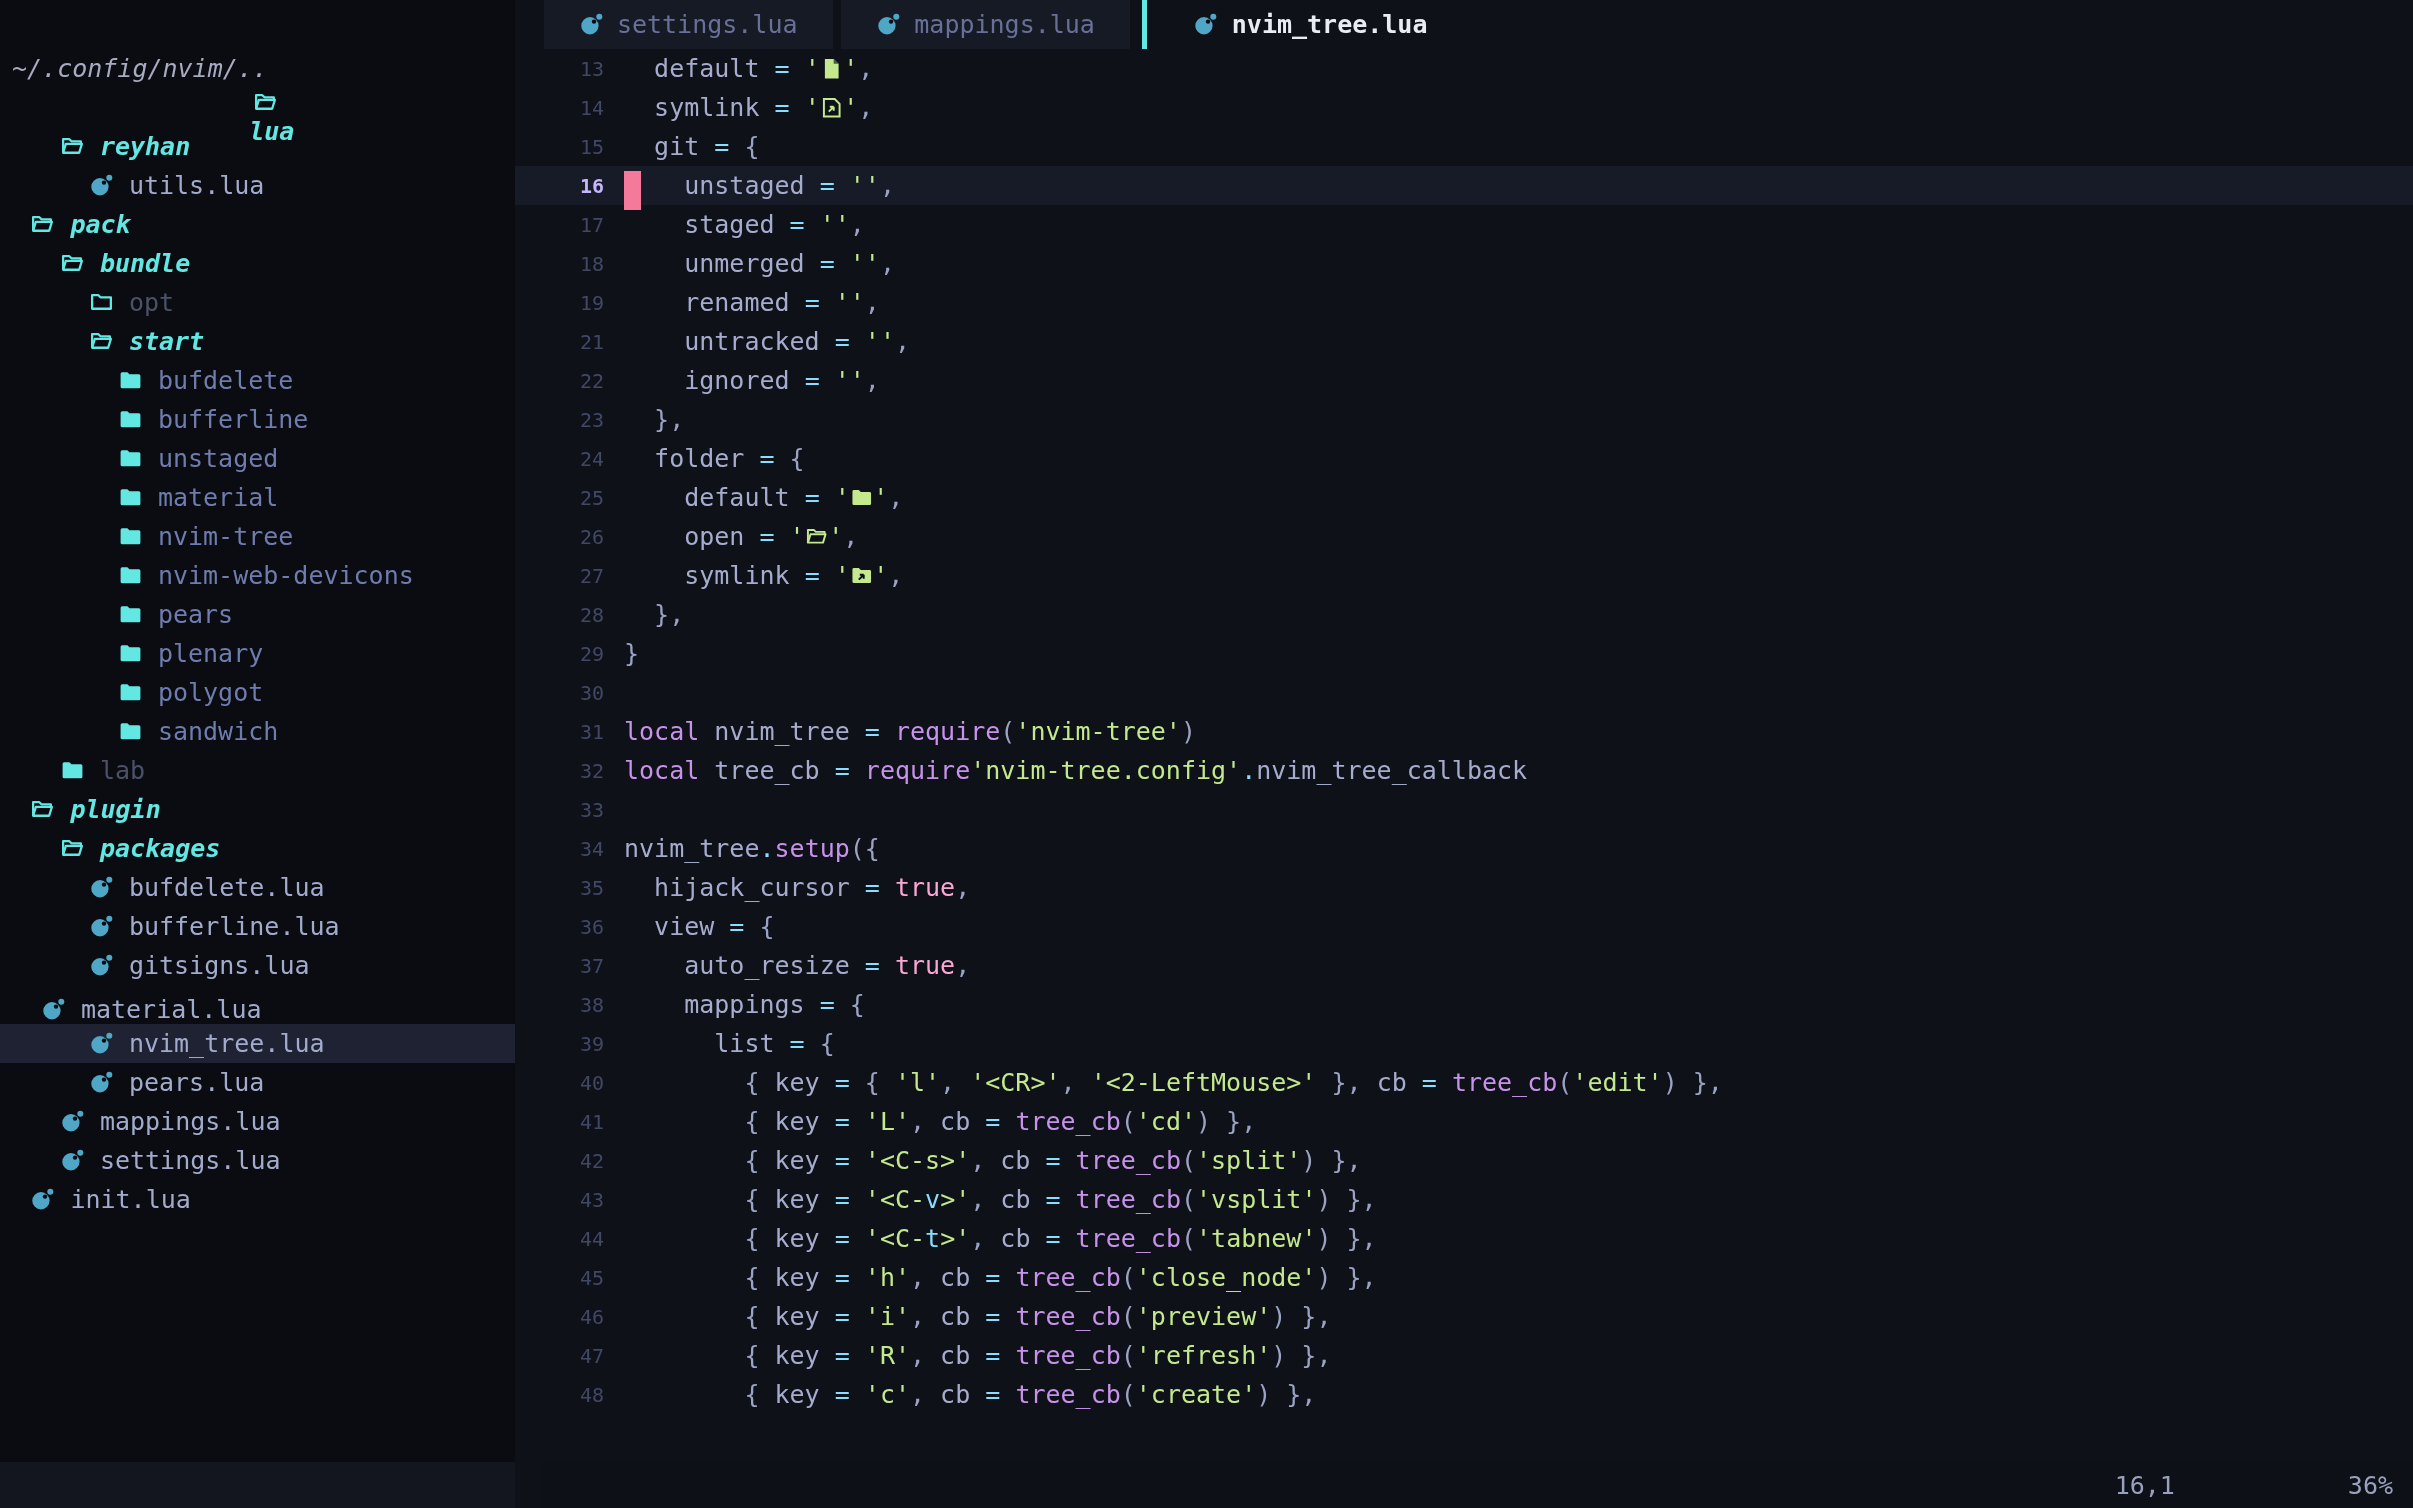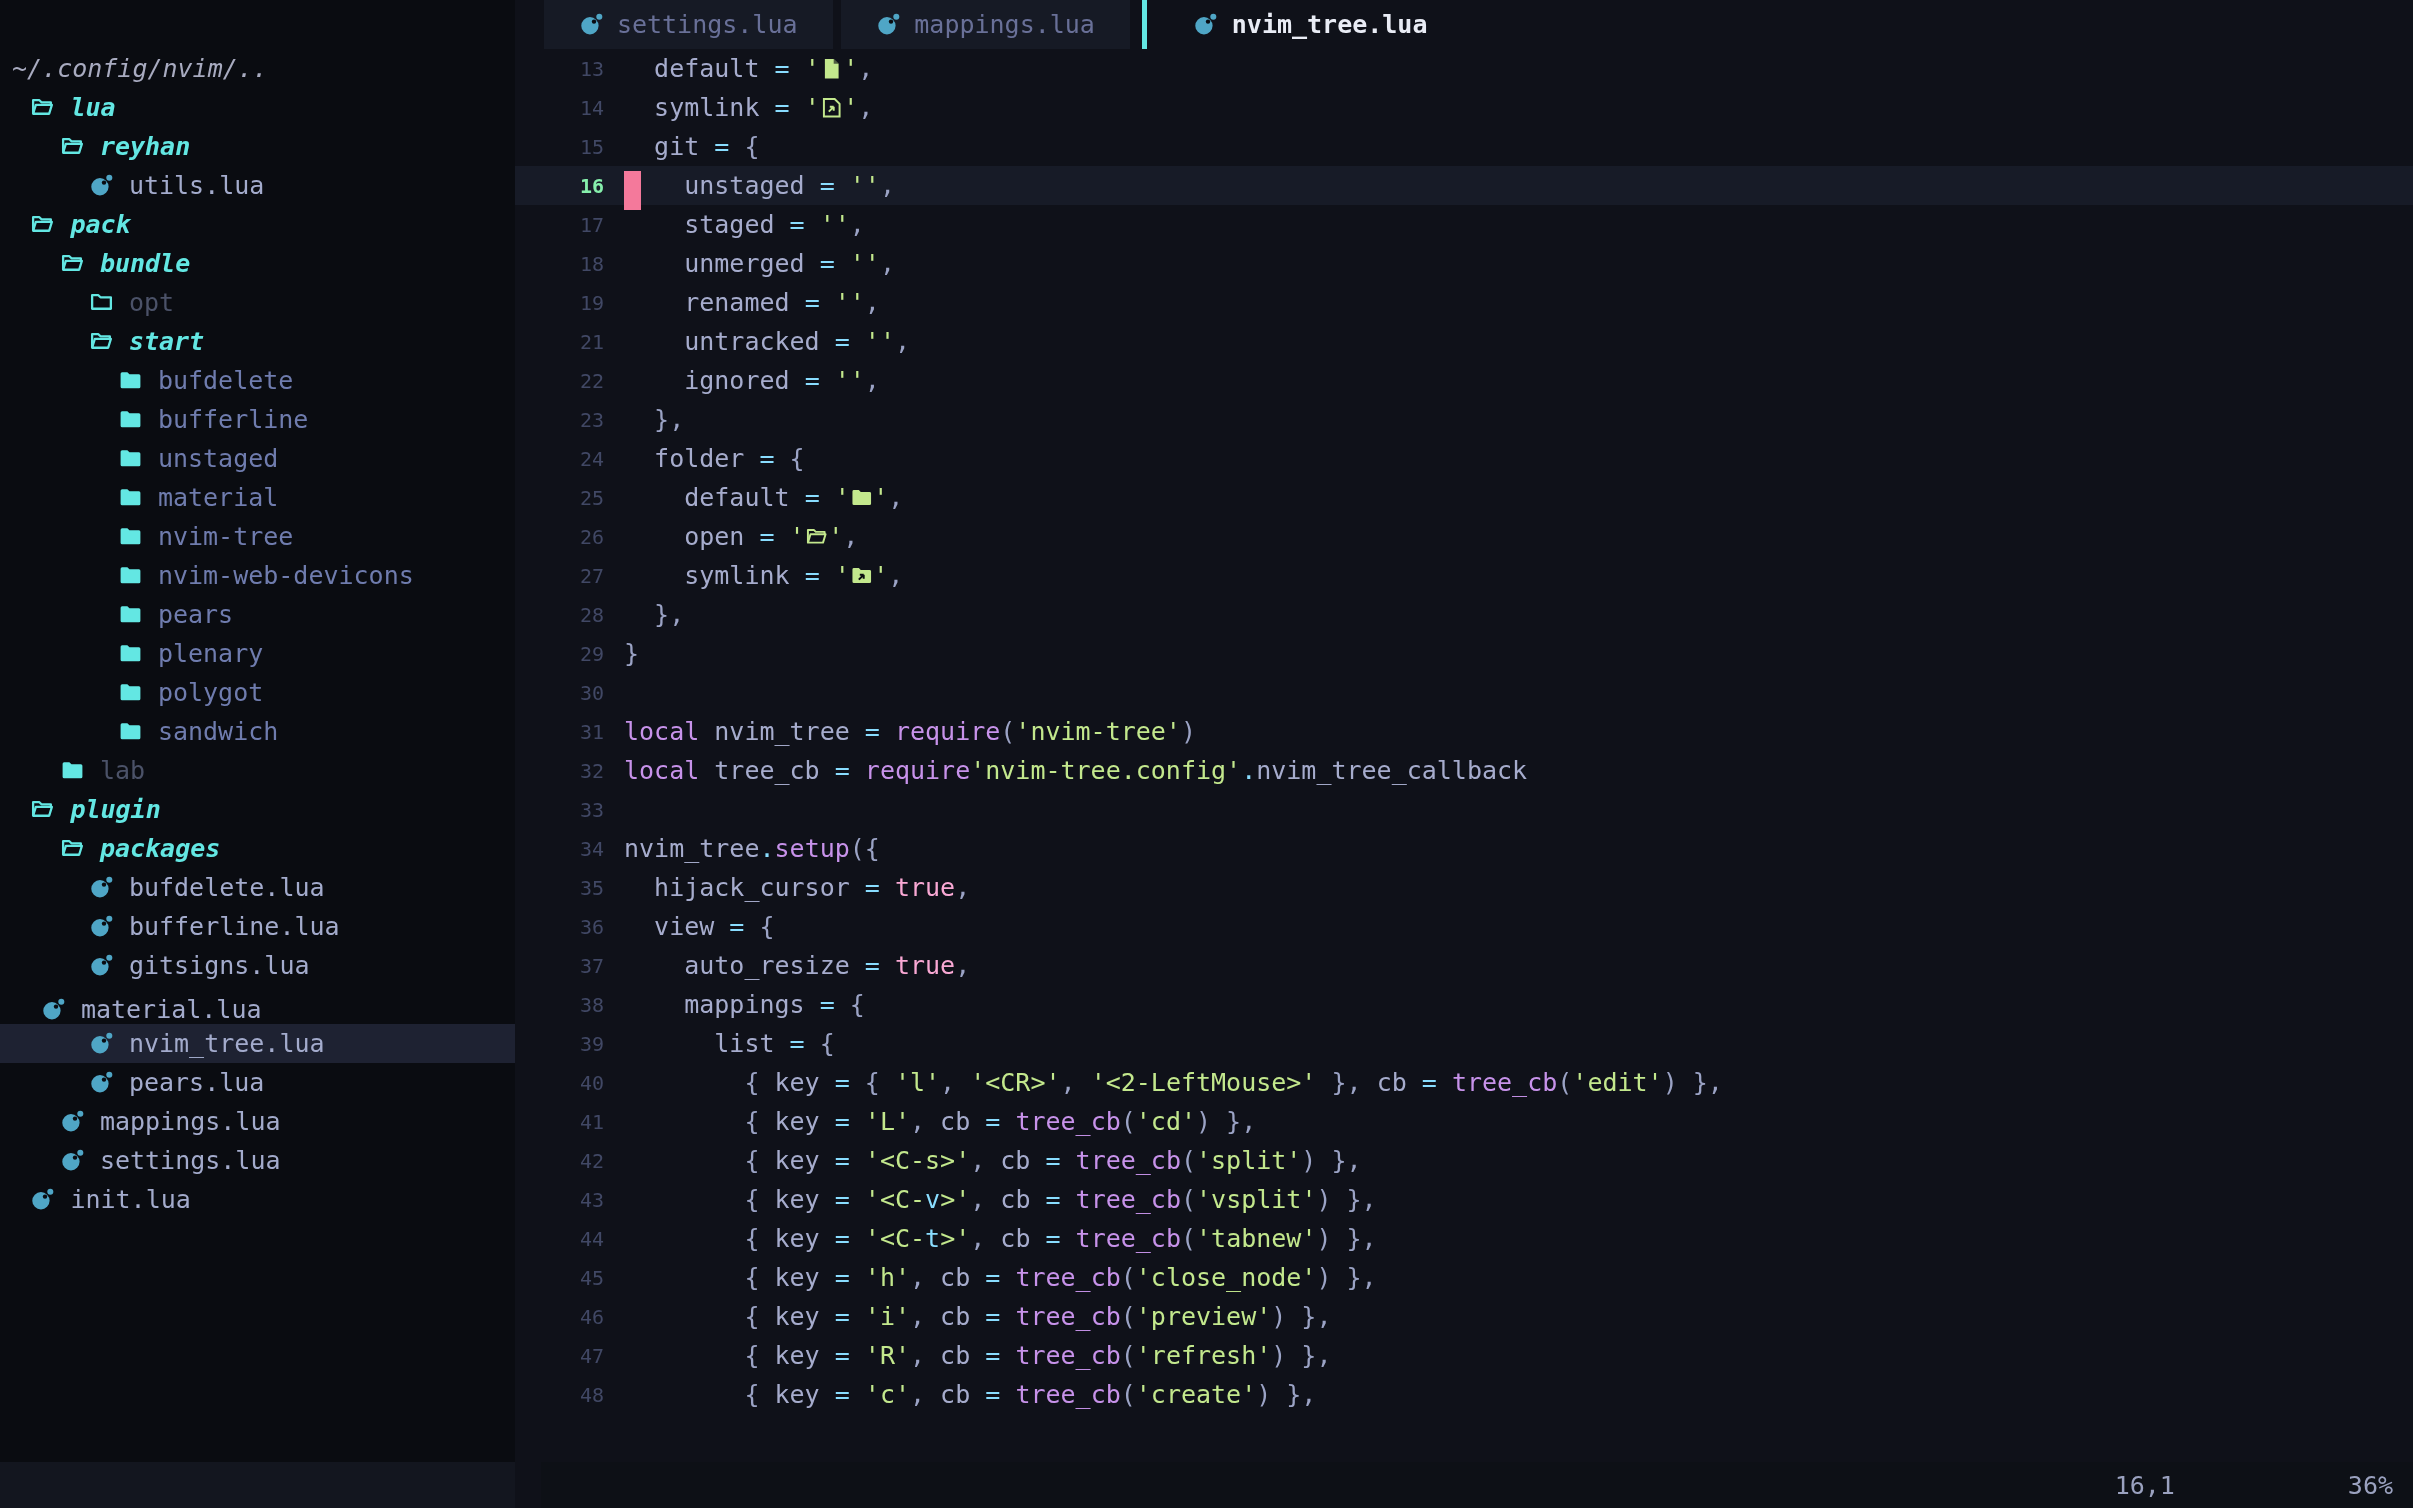--- a/index.html
+++ b/index.html
@@ -51,21 +51,21 @@
   }
   .cline {
     height:39px; display:flex; align-items:center;
     font-size:25px; white-space:pre; position:relative;
   }
   .cline.cur { background:#171b27; }
   .lnum {
     width:89px; flex:0 0 auto; text-align:right;
     color:#414865; font-size:20px;
   }
-  .cline.cur .lnum { color:#86efac; font-weight:bold; }
+  .cline.cur .lnum { color:#c4b5fd; font-weight:bold; }
   .ctext { position:relative; padding-left:20px; display:block; }
   .cursorblk {
     position:absolute; left:20px; top:0; width:17px; height:39px;
     background:#f4799b;
   }
   .ctext .toks { position:relative; }
   .tok-id   { color:#a6accd; }
   .tok-op   { color:#89ddff; }
   .tok-pun  { color:#9ba3c5; }
   .tok-str  { color:#c3e88d; }
@@ -86,21 +86,21 @@
     display:flex; align-items:center; justify-content:flex-end;
     gap:173px; padding-right:20px;
     font-size:25px; color:#9aa1bf;
   }
 </style>
 </head>
 <body>
 
 <div id="sidebar">
     <div class="srow" style="padding-left: 12px;"><span class="s-path">~/.config/nvim/..</span></div>
-    <div class="srow" style="padding-left: 28.5px;"><span class="sicon"><svg viewBox="0 0 24 24" fill="none" stroke="#63e7e3" stroke-width="2.2" stroke-linejoin="round">
+    <div class="srow" style="padding-left: 28.5px; flex-direction: column;"><span class="sicon"><svg viewBox="0 0 24 24" fill="none" stroke="#63e7e3" stroke-width="2.2" stroke-linejoin="round">
           <path d="M3 18V5h6l2 2h9v2.5"></path>
           <path d="M21 9.5l-2.6 8.5H3l2.6-8.5z"></path>
         </svg></span><span class="s-dir">lua</span></div>
     <div class="srow" style="padding-left: 58px;"><span class="sicon"><svg viewBox="0 0 24 24" fill="none" stroke="#63e7e3" stroke-width="2.2" stroke-linejoin="round">
           <path d="M3 18V5h6l2 2h9v2.5"></path>
           <path d="M21 9.5l-2.6 8.5H3l2.6-8.5z"></path>
         </svg></span><span class="s-dir">reyhan</span></div>
     <div class="srow" style="padding-left: 87px;"><span class="sicon"><svg viewBox="0 0 24 24">
           <circle cx="10.5" cy="13.2" r="8.3" fill="#4fa6c6"></circle>
           <circle cx="14.4" cy="9.2" r="2.1" fill="#0a0c11"></circle>

